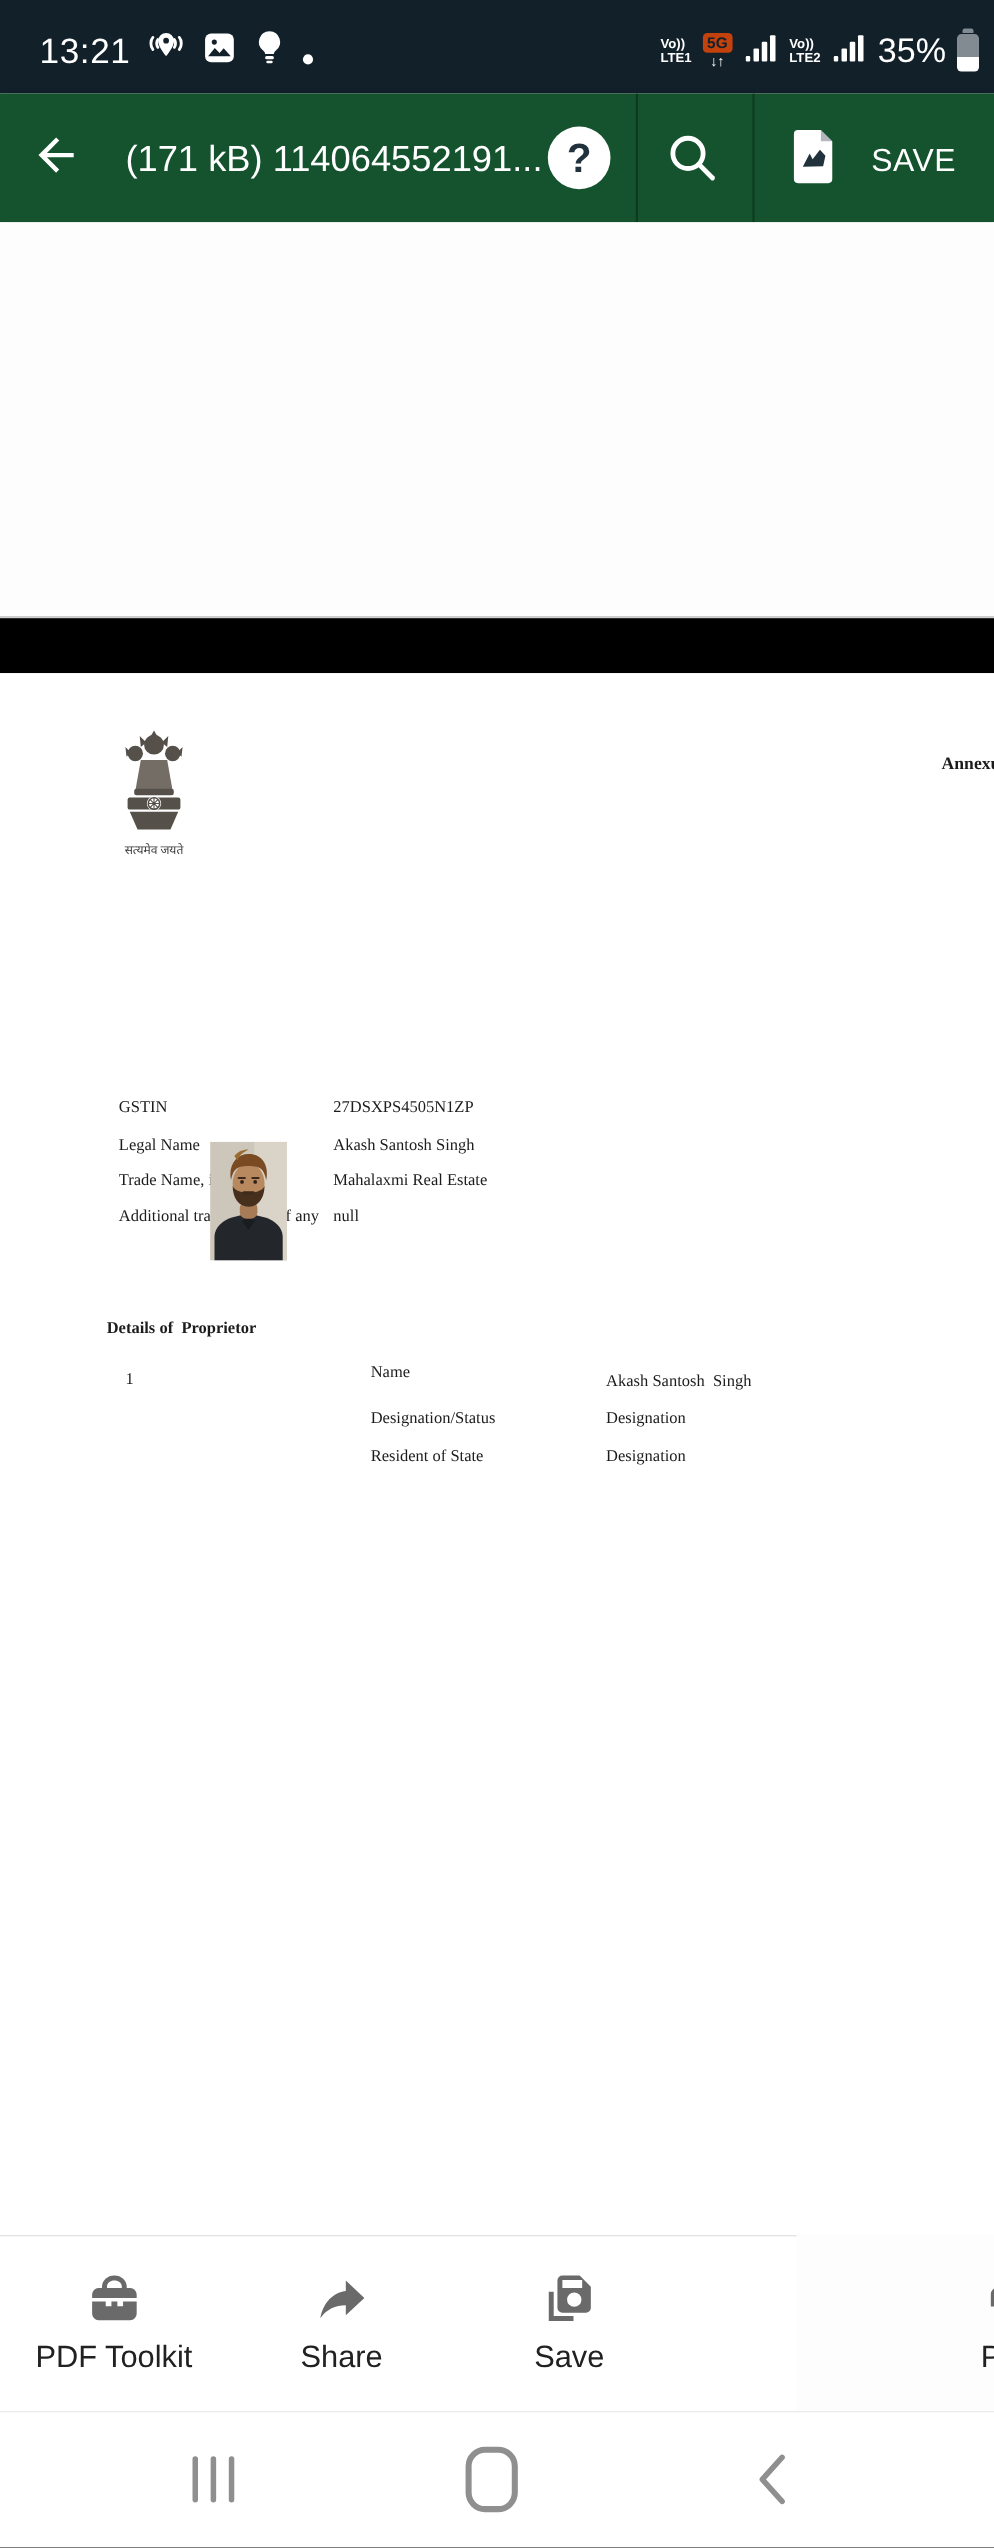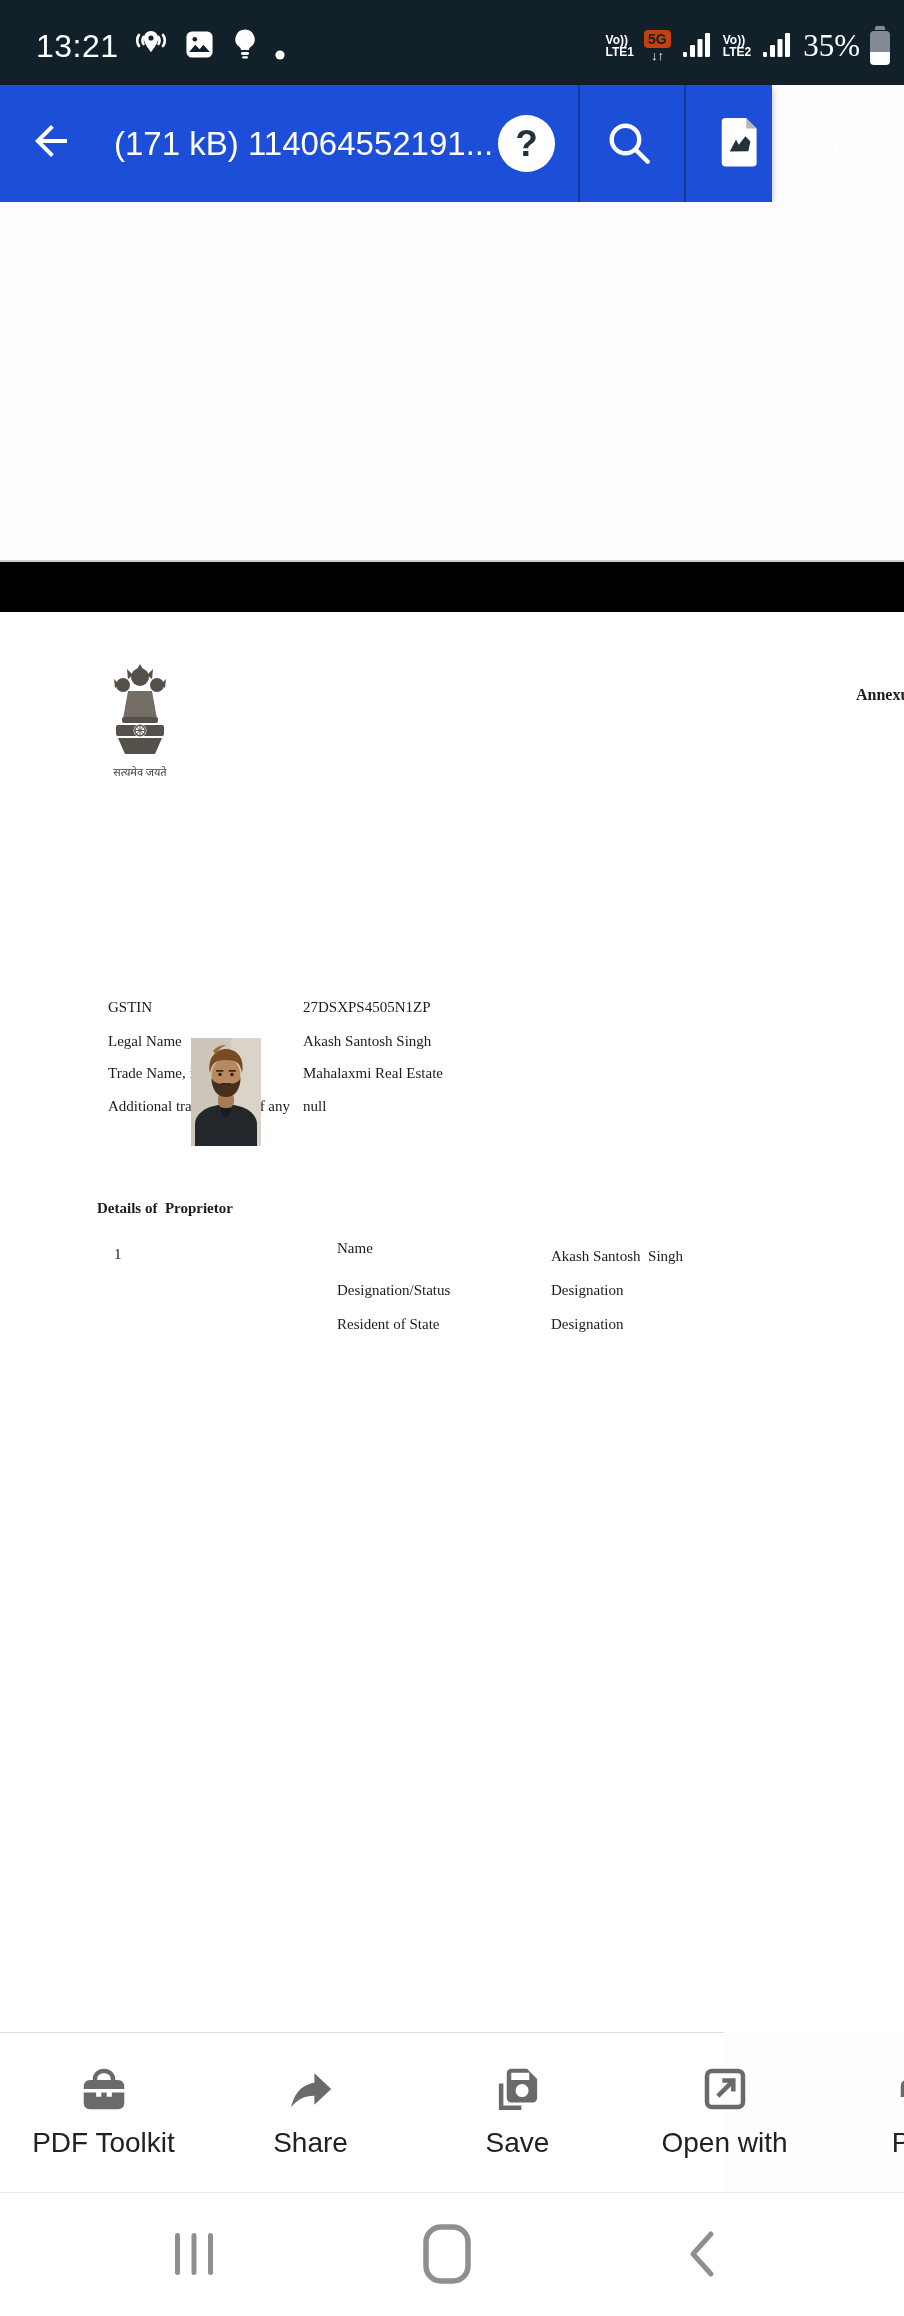--- a/index.html
+++ b/index.html
@@ -14,24 +14,24 @@
   .sb-time{font-size:32px;letter-spacing:.5px;}
   .sb-right{display:flex;align-items:center;gap:10px;}
   .sim-block{font-size:12px;font-weight:700;line-height:12px;color:#fff;text-align:left;}
   .fiveg{display:flex;flex-direction:column;align-items:center;}
   .fiveg-badge{background:#c2410c;color:#12202a;font-size:14px;font-weight:700;border-radius:4px;
                padding:1px 4px;line-height:16px;}
   .fiveg-arrows{font-size:13px;line-height:13px;margin-top:1px;color:#fff;}
   .batt{position:relative;width:20px;height:34px;border-radius:4px;overflow:hidden;
         background:linear-gradient(to top,#ffffff 38%,#828b91 38%);}
   .batt-cap{width:10px;height:4px;background:#828b91;border-radius:2px 2px 0 0;margin:0 auto 1px auto;}
-  .sb-pct{font-size:31px;font-family:Liberation Serif, serif;}
-
-  
-  .app-bar{position:absolute;left:0;top:85px;width:772px;height:117px;background:#1d4ed8;
+  .sb-pct{font-size:31px;}
+
+  
+  .app-bar{position:absolute;left:0;top:85px;width:904px;height:117px;background:#14532d;
            box-shadow:0 3px 7px rgba(0,0,0,.28);text-align:center;}
   .ab-divider{position:absolute;top:0;width:2px;height:117px;background:rgba(0,0,0,.28);}
   .ab-btn{position:absolute;display:flex;align-items:center;justify-content:center;cursor:pointer;}
   .ab-title{position:absolute;left:114px;top:40px;color:#fff;font-size:33px;white-space:nowrap;}
   .help-circle{width:57px;height:57px;border-radius:50%;background:#fff;color:#21323d;
                font-size:37px;font-weight:700;display:flex;align-items:center;justify-content:center;}
   .ab-save{position:absolute;left:792px;top:45px;color:#fff;font-size:29px;font-weight:500;
            letter-spacing:.5px;cursor:pointer;}
 
   
@@ -271,30 +271,20 @@
     <div class="bt-item" style="left:414px">
       <span class="bt-icon">
         <svg width="54" height="54" viewBox="0 0 24 24">
           <path d="M4.5 9.5v10.8h9" fill="none" stroke="#6a6a6a" stroke-width="2"></path>
           <path d="M18.5 3H9a2 2 0 0 0-2 2v11a2 2 0 0 0 2 2h9.5a2 2 0 0 0 2-2V7.5L16 3zm-4.7 12.6a2.9 2.9 0 1 1 0-5.8 2.9 2.9 0 0 1 0 5.8zM17 8H9V4.8h8V8z" fill="#6a6a6a"></path>
         </svg>
       </span>
       <span class="bt-label">Save</span>
     </div>
 
-    <div class="bt-item" style="left:621px">
-      <span class="bt-icon">
-        <svg width="54" height="54" viewBox="0 0 24 24" fill="none" stroke="#6a6a6a" stroke-width="2">
-          <rect x="4" y="4" width="16" height="16" rx="2.2"></rect>
-          <path d="M8.8 15.2 15.6 8.4"></path>
-          <path d="M10.8 8.2h4.9v4.9"></path>
-        </svg>
-      </span>
-      <span class="bt-label">Open with</span>
-    </div>
 
     <div class="bt-item" style="left:817px">
       <span class="bt-icon">
         <svg width="54" height="54" viewBox="0 0 24 24" fill="#6a6a6a">
           <path d="M18.5 8H5.5A2.5 2.5 0 0 0 3 10.5v5h3V19h12v-3.5h3v-5A2.5 2.5 0 0 0 18.5 8zM16 17H8v-4h8v4zM17 3H7v4h10V3z"></path>
         </svg>
       </span>
       <span class="bt-label">Print</span>
     </div>
   </div>

